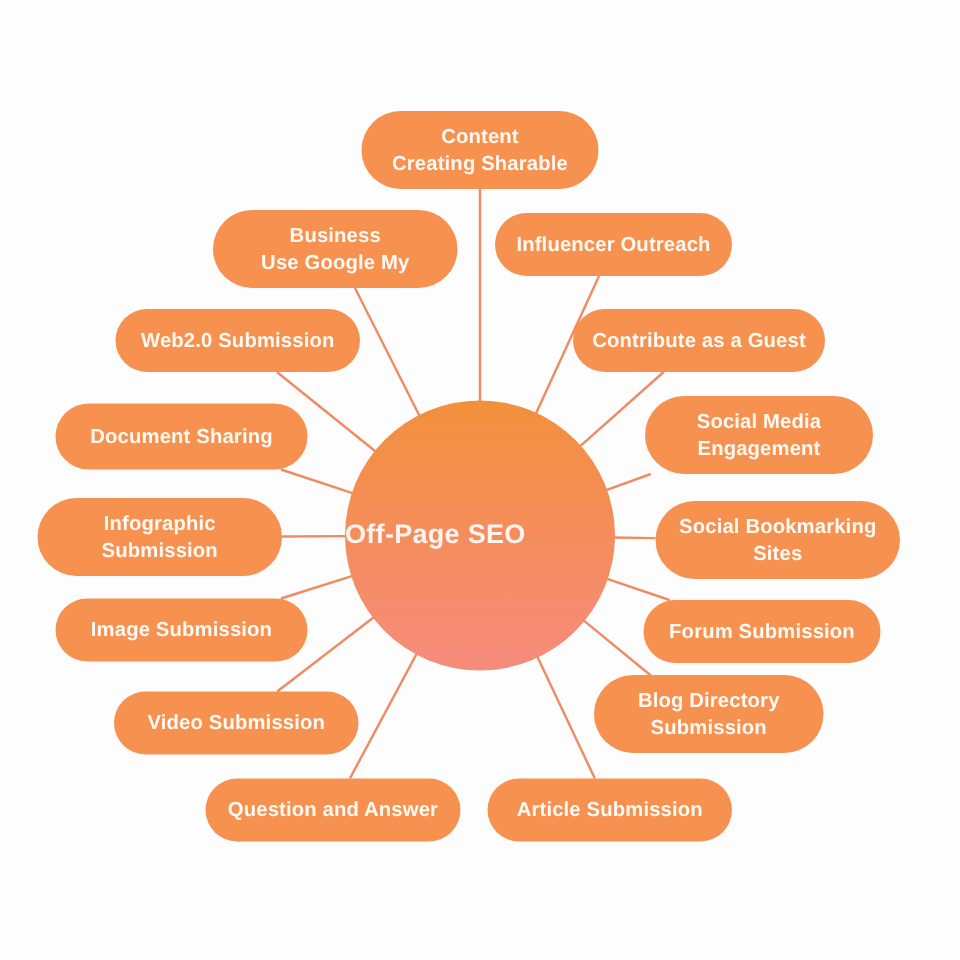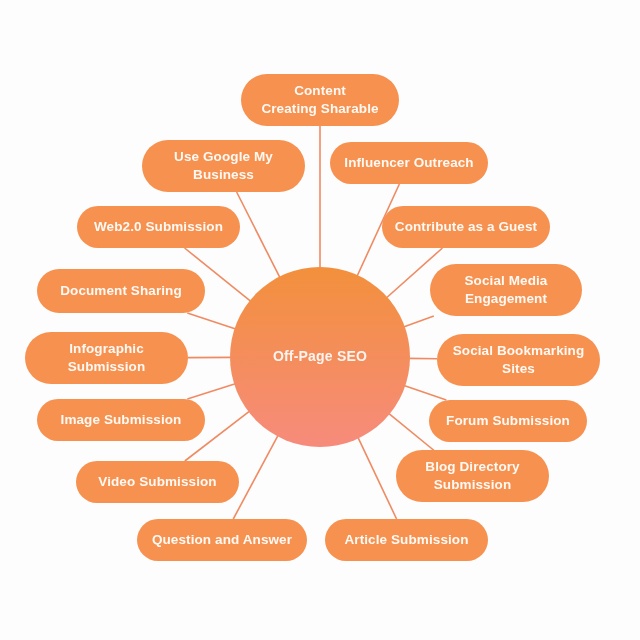--- a/index.html
+++ b/index.html
@@ -23,24 +23,24 @@
     height: 640px;
     z-index: 1;
   }
   .hub {
     position: absolute;
     z-index: 2;
     border-radius: 50%;
     background: linear-gradient(180deg, #f2903c 0%, #f4944a 35%, #f58e6c 75%, #f78b7c 100%);
     display: flex;
     align-items: center;
-    justify-content: center;
+    justify-content: flex-start;
     text-align: center;
     color: #fdf4ef;
-    font-size: 14px;
+    font-size: 18px;
     font-weight: bold;
     line-height: 1.28;
     letter-spacing: 0.2px;
     box-shadow: 0 0 0 0 rgba(0,0,0,0);
   }
   .node {
     position: absolute;
     z-index: 3;
     box-sizing: border-box;
     background: #f6914f;
@@ -153,17 +153,17 @@
         <div>Document Sharing</div>
       </div>
     </div>
     <div class="node" style="left: 77px; top: 206px; width: 163px; height: 42px; background: rgb(246, 145, 79); color: rgb(255, 249, 244);">
       <div>
         <div>Web2.0 Submission</div>
       </div>
     </div>
     <div class="node" style="left: 142px; top: 140px; width: 163px; height: 52px; background: rgb(246, 145, 79); color: rgb(255, 249, 244);">
       <div>
+        <div>Business</div>
         <div>Use Google My</div>
-        <div>Business</div>
       </div>
     </div>
   </div>
 
 </body></html>

